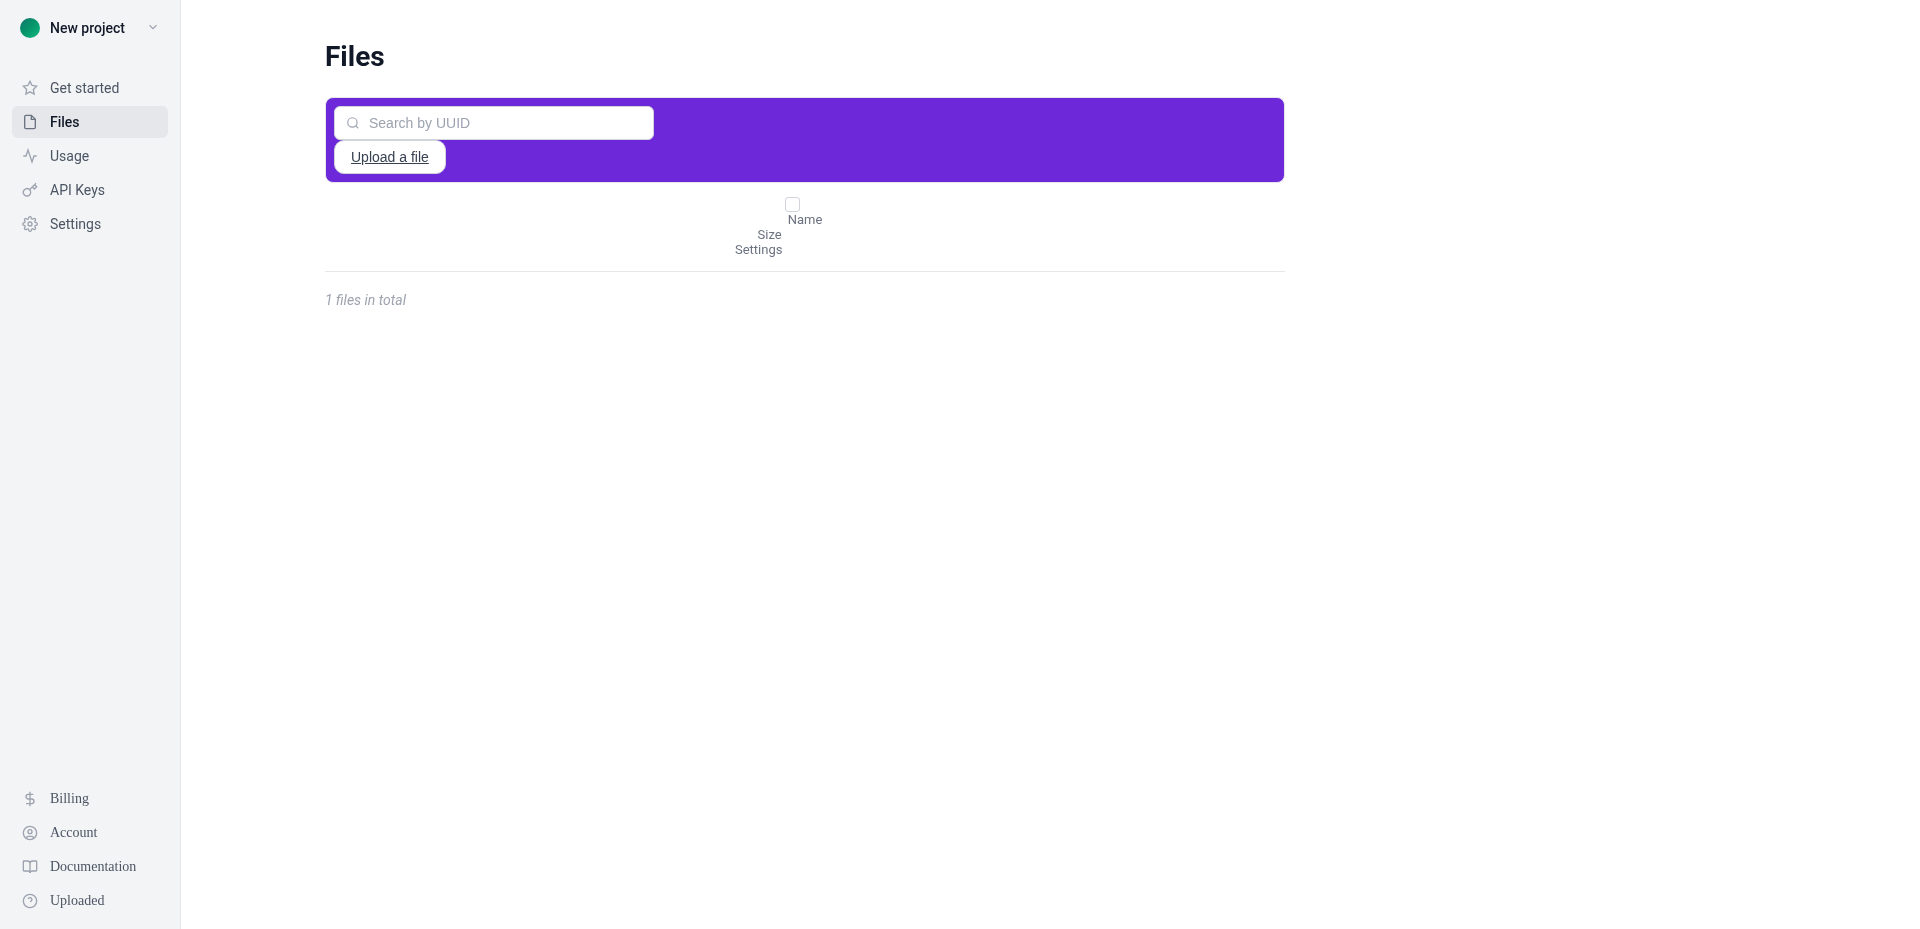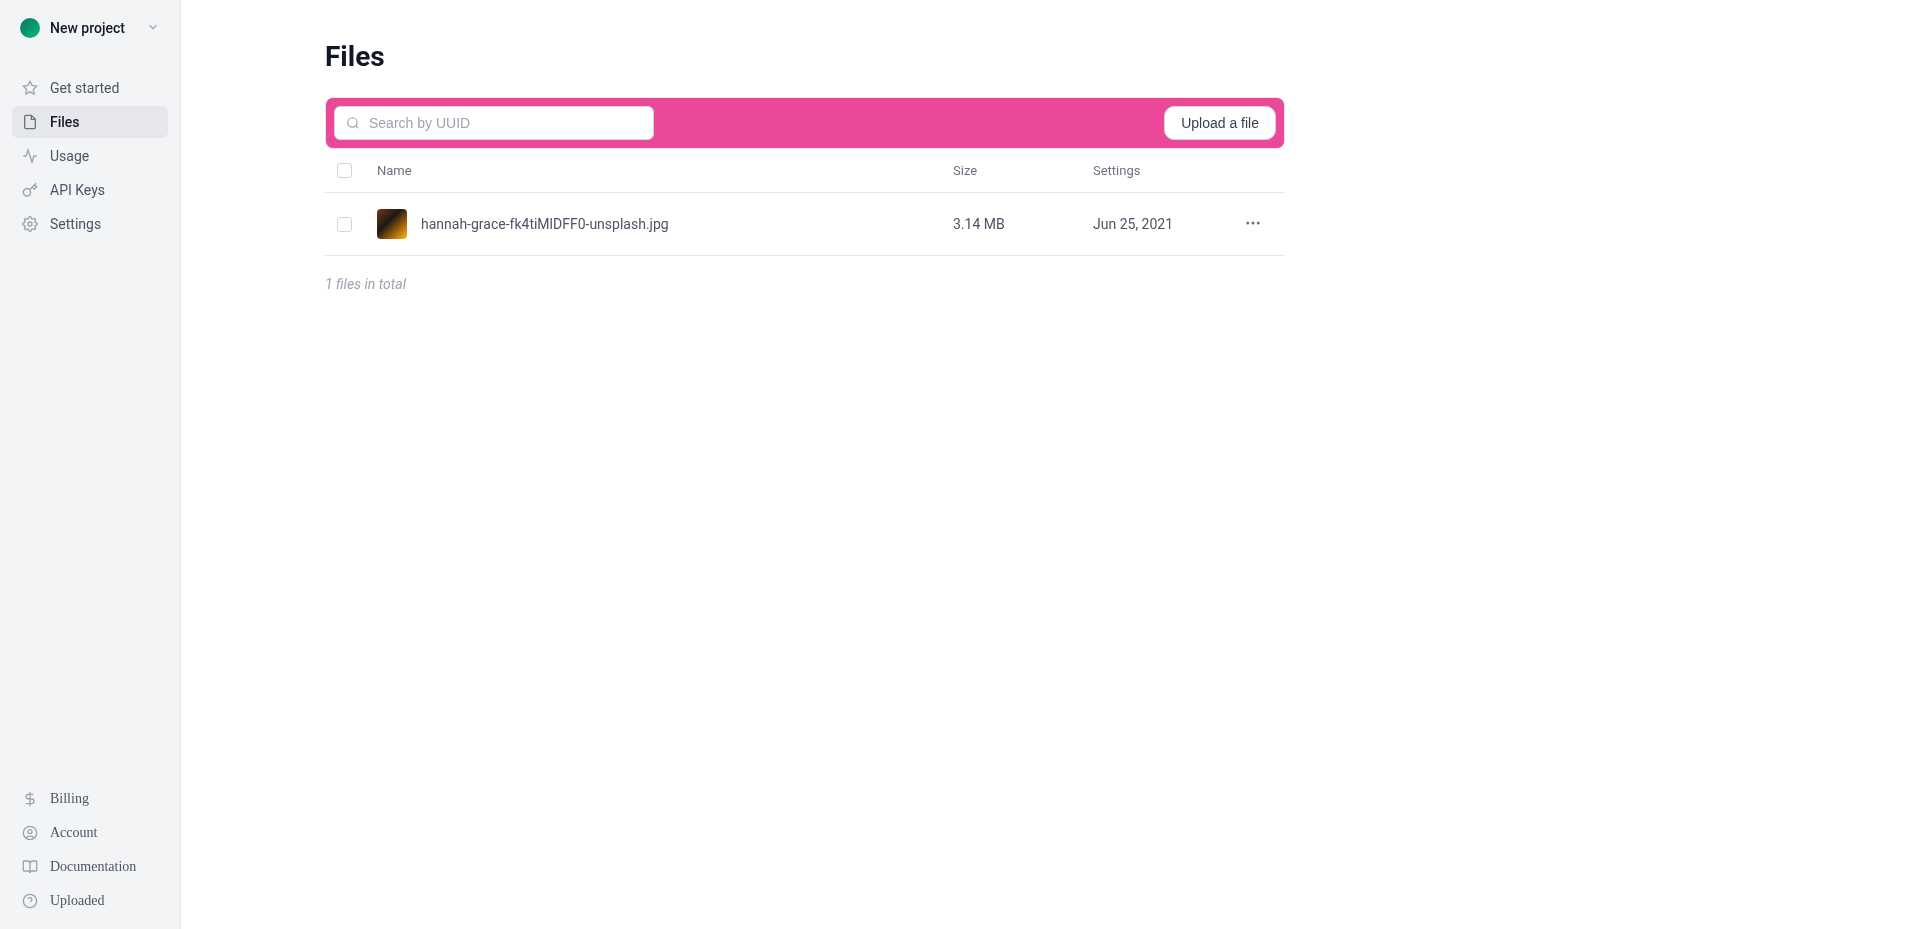--- a/index.html
+++ b/index.html
@@ -92,27 +92,28 @@
       margin-left: 104px;
     }
     .page-title {
       font-size: 28px;
       font-weight: 700;
       color: #111827;
       margin-bottom: 24px;
     }
     .toolbar {
       display: flex;
-      align-items: flex-end;
+      align-items: flex-start;
       justify-content: space-between;
-      background: #ec4899;
+      background: #6d28d9;
       border: 1px solid #e5e7eb;
       border-radius: 8px;
       padding: 8px;
       margin-bottom: 0;
+      flex-direction: column;
     }
     .search-wrapper {
       position: relative;
       width: 320px;
     }
     .search-icon {
       position: absolute;
       left: 12px;
       top: 50%;
       transform: translateY(-50%);
@@ -133,31 +134,33 @@
       color: #9ca3af;
     }
     .upload-button {
       padding: 8px 16px;
       background: #ffffff;
       border: 1px solid #d1d5db;
       border-radius: 10px;
       font-size: 14px;
       color: #374151;
       cursor: pointer;
+      text-decoration: underline;
     }
     .table {
       width: 100%;
     }
     .table-header {
       display: flex;
       align-items: center;
       padding: 14px 12px;
       border-bottom: 1px solid #e5e7eb;
       font-size: 13px;
       color: #6b7280;
+      flex-direction: column;
     }
     .col-check {
       width: 40px;
       display: flex;
       align-items: center;
     }
     .col-name {
       flex: 1;
       display: flex;
       align-items: center;
@@ -336,37 +339,17 @@
       <div class="table-header">
         <div class="col-check">
           <div class="checkbox"></div>
         </div>
         <div class="col-name">Name</div>
         <div class="col-size">Size</div>
         <div class="col-uploaded">Settings</div>
         <div class="col-actions"></div>
       </div>
 
-      <div class="table-row">
-        <div class="col-check">
-          <div class="checkbox"></div>
-        </div>
-        <div class="col-name">
-          <div class="thumbnail"></div>
-          <span class="filename">hannah-grace-fk4tiMlDFF0-unsplash.jpg</span>
-        </div>
-        <div class="col-size">3.14 MB</div>
-        <div class="col-uploaded">Jun 25, 2021</div>
-        <div class="col-actions">
-          <span class="more-icon">
-            <svg width="18" height="18" viewBox="0 0 24 24" fill="none" stroke="currentColor" stroke-width="2">
-                <circle cx="5" cy="12" r="1"></circle>
-                <circle cx="12" cy="12" r="1"></circle>
-                <circle cx="19" cy="12" r="1"></circle>
-              </svg>
-          </span>
-        </div>
-      </div>
     </div>
 
     <div class="footer-text">1 files in total</div>
   </div>
 </main>
 
 </body></html>

